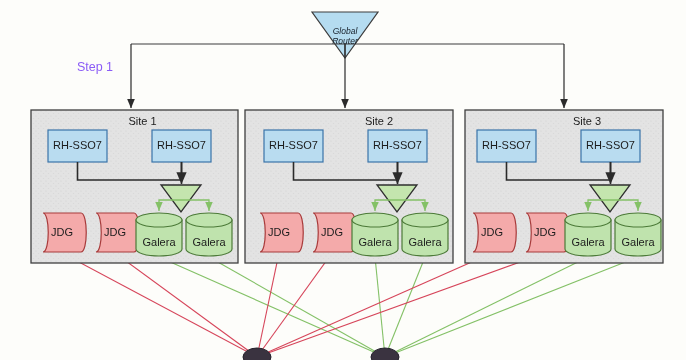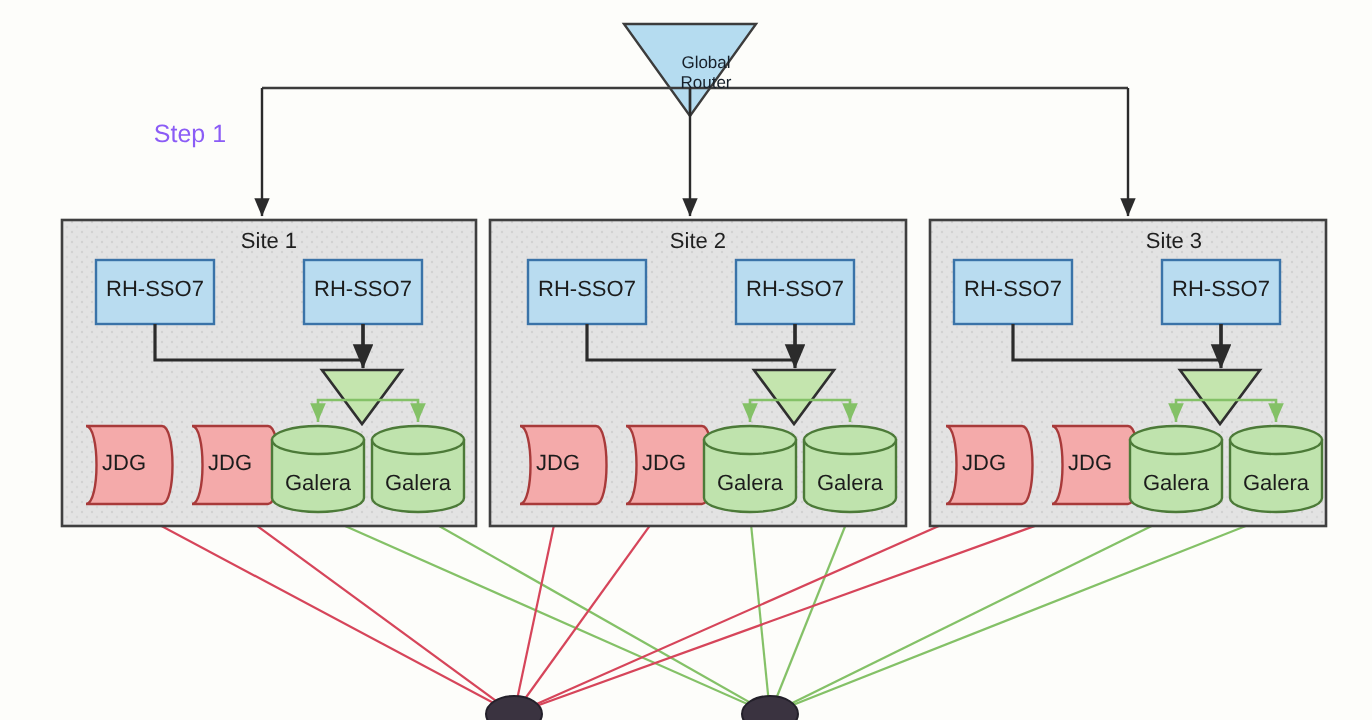--- a/index.html
+++ b/index.html
@@ -149,30 +149,30 @@
                   L611,220 Z" fill="#bfe3ad" stroke="#4c7a38" stroke-width="1.2"></path>
         <ellipse cx="588" cy="220" rx="23" ry="7" fill="#bfe3ad" stroke="#4c7a38" stroke-width="1.2"></ellipse>
         <path d="M615,220
                   L615,249
                   A23,7 0 0 0 661,249
                   L661,220 Z" fill="#bfe3ad" stroke="#4c7a38" stroke-width="1.2"></path>
         <ellipse cx="638" cy="220" rx="23" ry="7" fill="#bfe3ad" stroke="#4c7a38" stroke-width="1.2"></ellipse>
       </g>
   </svg>
   <div id="text-layer">
-      <div class="lbl router-text" style="left: 320px; top: 26px; width: 66px;">Global
+      <div class="lbl router-text" style="left: 312px; top: 26px; width: 66px; font-style: italic;">Global
 Router</div>
-      <div class="lbl site-title" style="left: 31px; top: 115px; width: 207px;">Site 1</div>
+      <div class="lbl site-title" style="left: 31px; top: 115px; width: 207px; padding-left: 8px;">Site 1</div>
       <div class="lbl node-text" style="left: 48px; top: 139px; width: 59px;">RH-SSO7</div>
       <div class="lbl node-text" style="left: 152px; top: 139px; width: 59px;">RH-SSO7</div>
       <div class="lbl node-text" style="left: 36px; top: 225.5px; width: 52px;">JDG</div>
       <div class="lbl node-text" style="left: 89px; top: 225.5px; width: 52px;">JDG</div>
       <div class="lbl node-text" style="left: 132px; top: 235.5px; width: 54px;">Galera</div>
       <div class="lbl node-text" style="left: 182px; top: 235.5px; width: 54px;">Galera</div>
-      <div class="lbl site-title" style="left: 245px; top: 115px; width: 208px;">Site 2</div>
+      <div class="lbl site-title" style="left: 245px; top: 115px; width: 208px; padding-left: 30px;">Site 2</div>
       <div class="lbl node-text" style="left: 264px; top: 139px; width: 59px;">RH-SSO7</div>
       <div class="lbl node-text" style="left: 368px; top: 139px; width: 59px;">RH-SSO7</div>
       <div class="lbl node-text" style="left: 253px; top: 225.5px; width: 52px;">JDG</div>
       <div class="lbl node-text" style="left: 306px; top: 225.5px; width: 52px;">JDG</div>
       <div class="lbl node-text" style="left: 348px; top: 235.5px; width: 54px;">Galera</div>
       <div class="lbl node-text" style="left: 398px; top: 235.5px; width: 54px;">Galera</div>
       <div class="lbl site-title" style="left: 488px; top: 115px; width: 198px;">Site 3</div>
       <div class="lbl node-text" style="left: 477px; top: 139px; width: 59px;">RH-SSO7</div>
       <div class="lbl node-text" style="left: 581px; top: 139px; width: 59px;">RH-SSO7</div>
       <div class="lbl node-text" style="left: 466px; top: 225.5px; width: 52px;">JDG</div>

